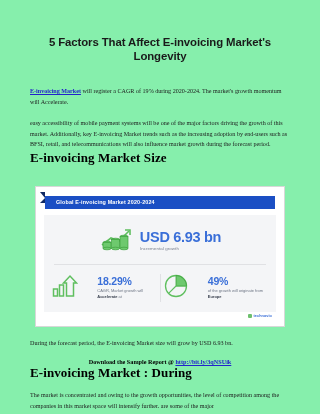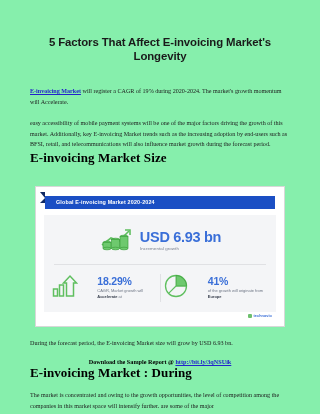--- a/index.html
+++ b/index.html
@@ -291,21 +291,21 @@
           <div class="cell">
             <span>
               <svg width="26" height="26" viewBox="0 0 26 26">
                 <circle cx="13" cy="13" r="10.5" fill="none" stroke="#5fbf5f" stroke-width="1.3"></circle>
                 <path d="M13 13 L13 2.5 A10.5 10.5 0 0 1 23.5 13 Z" fill="#6ec96e" stroke="#3da13d" stroke-width="0.8"></path>
                 <path d="M13 13 L23.5 13" stroke="#5fbf5f" stroke-width="1.1"></path>
                 <path d="M13 13 L5.6 20.4" stroke="#5fbf5f" stroke-width="1.1"></path>
               </svg>
             </span>
             <span>
-              <div class="stat-value">41%</div>
+              <div class="stat-value">49%</div>
               <div class="stat-sub"><span>of the growth will originate from </span><b>Europe</b></div>
             </span>
           </div>
 
         </div>
       </div>
 
       <div class="brand-row">
         <span class="brand">
           <span class="brand-mark"></span>

